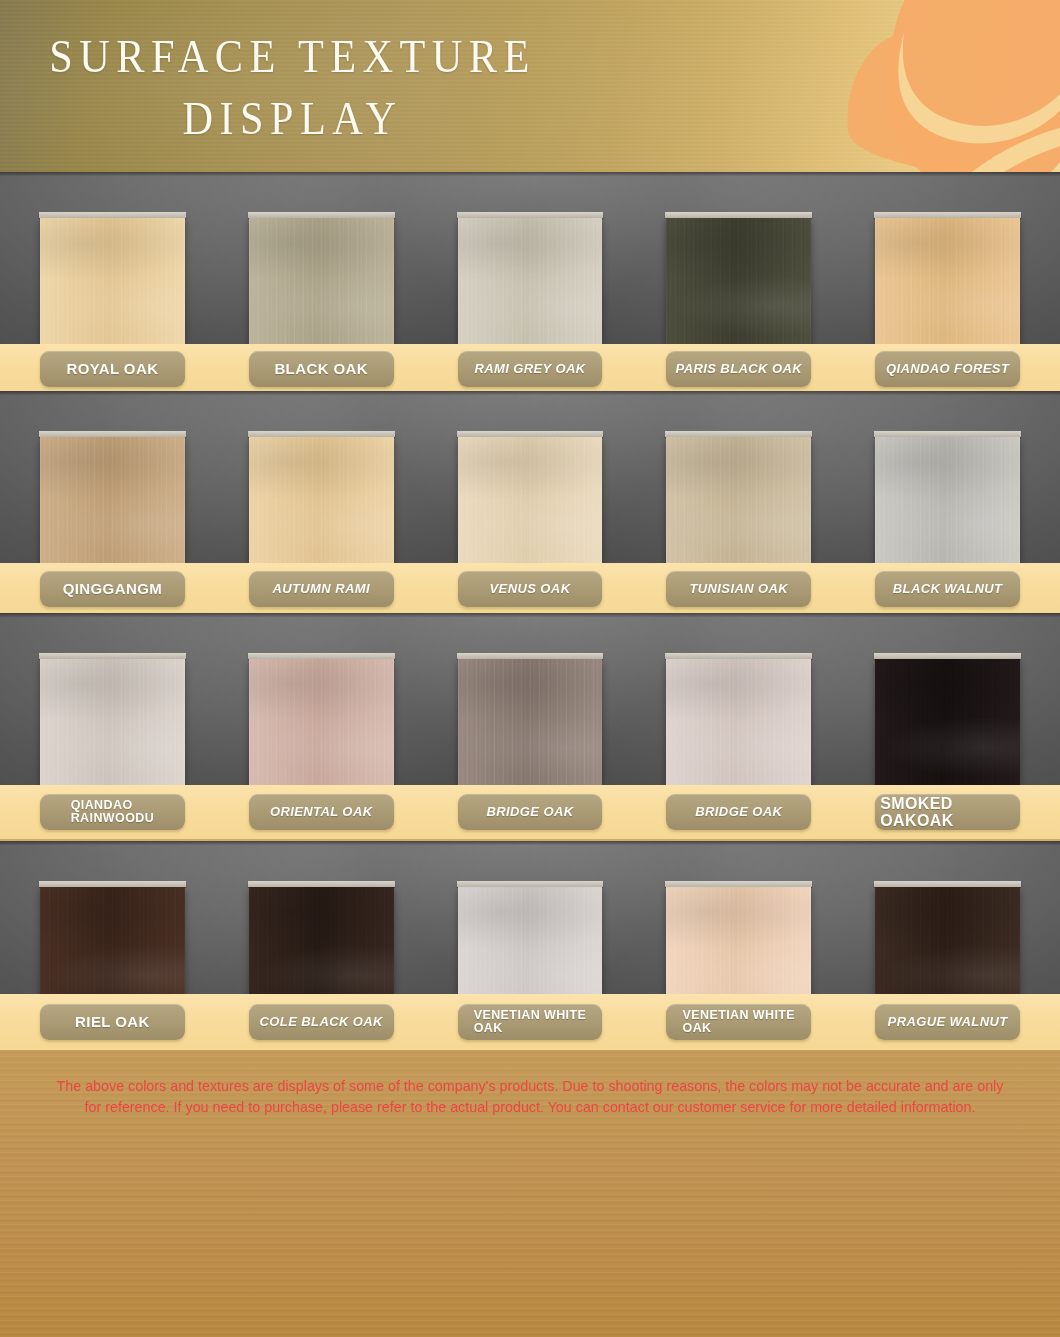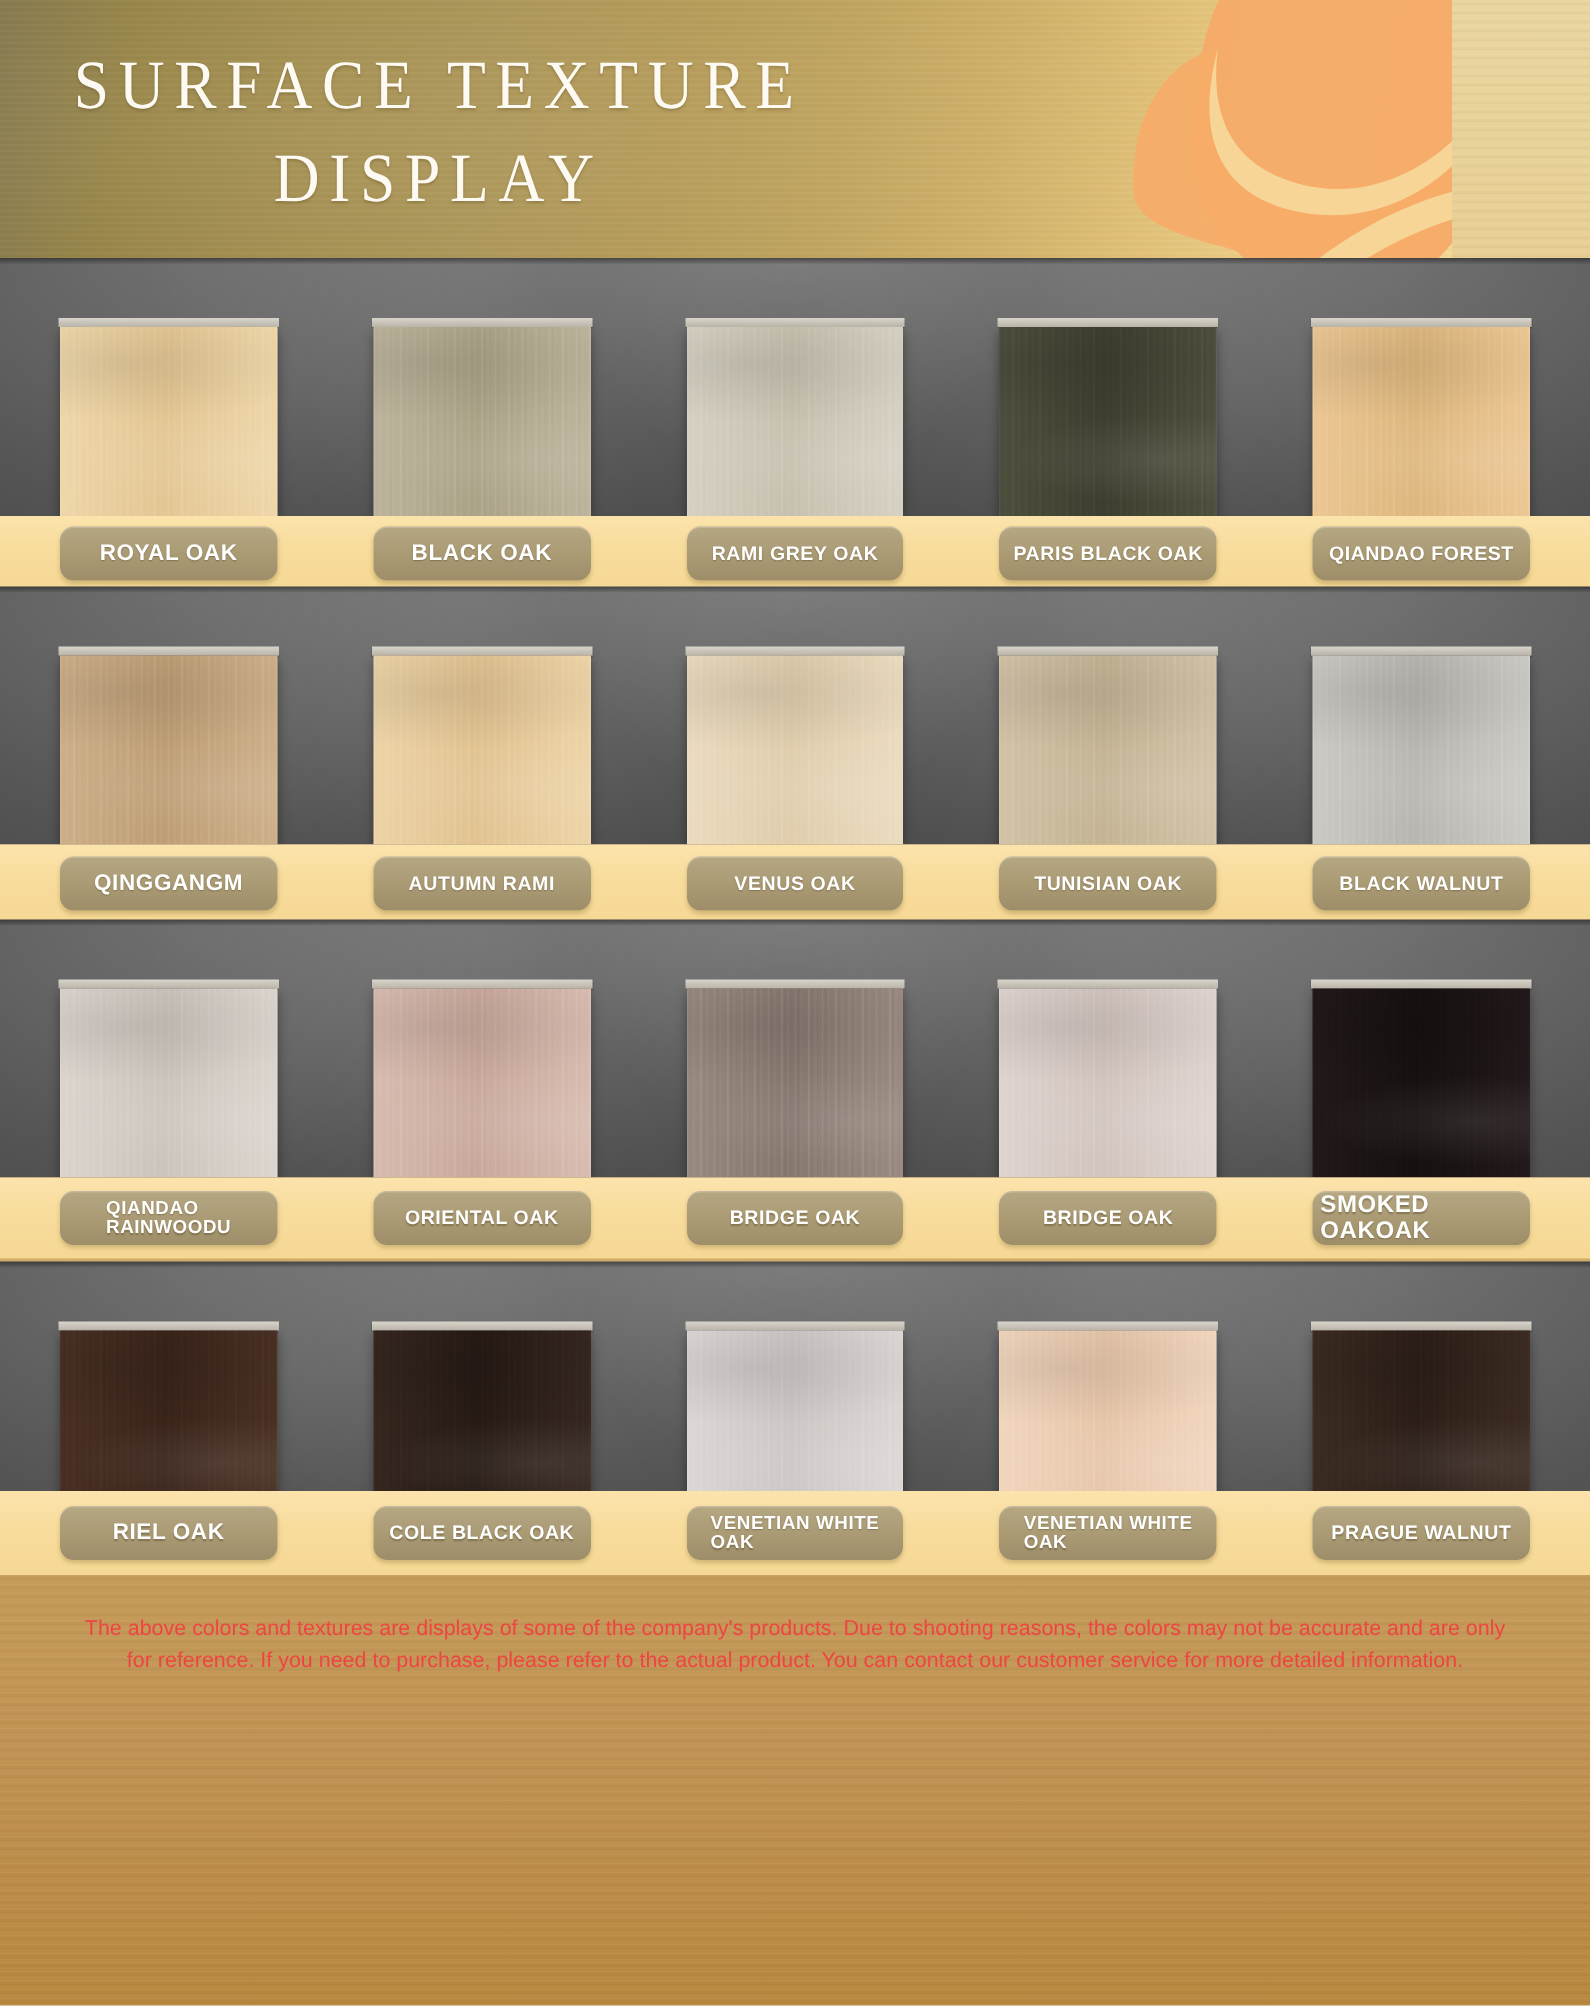--- a/index.html
+++ b/index.html
@@ -34,21 +34,21 @@
       rgba(0,0,0,0.00) 1px,
       rgba(0,0,0,0.035) 3px,
       rgba(255,255,255,0.02) 4px,
       rgba(0,0,0,0.00) 6px);
     pointer-events:none;
   }
 
   
   .header {
     position:absolute; left:0; top:0;
-    width:968px; height:172px;
+    width:1060px; height:172px;
     overflow:hidden;
     background:
       linear-gradient(100deg,
         #83764a 0%,
         #968343 10%,
         #a38d4d 22%,
         #ab9455 34%,
         #b49a57 46%,
         #c0a45d 58%,
         #cfb068 68%,
@@ -164,21 +164,21 @@
     text-align:left;
     color:#ffffff;
     font-weight:700;
     font-size:15px;
     letter-spacing:0.4px;
     line-height:1.08;
     padding:0 5px;
     text-shadow:0 1px 1px rgba(70,55,20,0.38);
     white-space:pre-line;
   }
-  .pill.sz-s  { font-size:13px; }
+  .pill.sz-s  { font-size:13px;font-style:italic; }
   .pill.sz-xs { font-size:16px; }
   .pill.two   { font-size:12.5px; }
 
   
   .footnote {
     position:absolute; left:50px; top:1076px;
     width:960px;
     text-align:center;
     color:#ef4444;
     font-size:14.3px;

